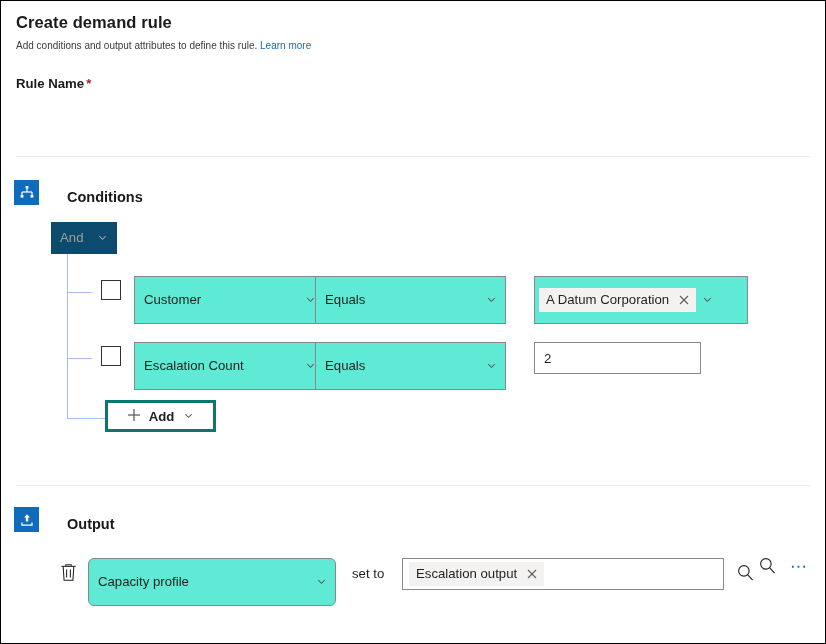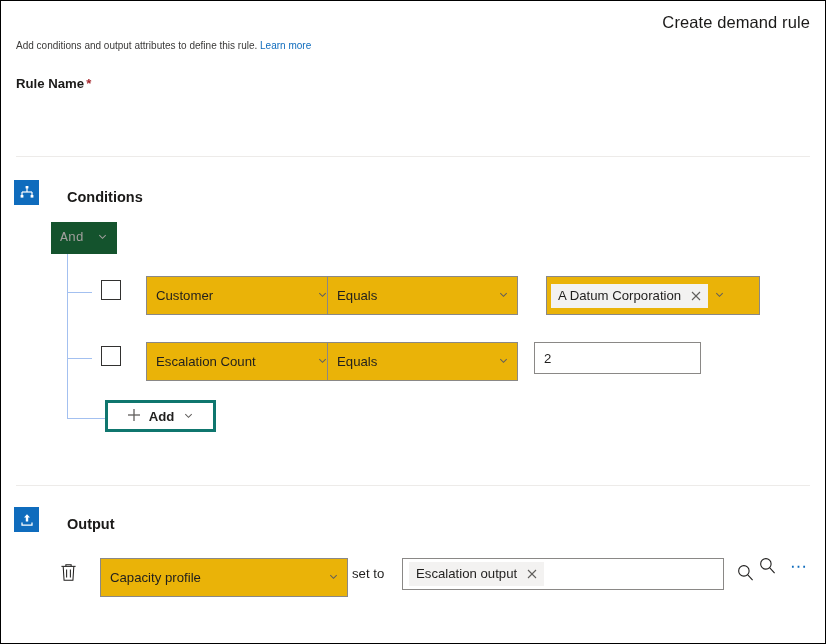--- a/index.html
+++ b/index.html
@@ -24,26 +24,25 @@
 
   
   .page-header {
     position: absolute;
     left: 15px;
     top: 11px;
     right: 15px;
   }
   .page-title {
     font-size: 16.5px;
-    font-weight: normal;
+    font-weight: bold;
     color: #1b1a19;
     letter-spacing: 0.1px;
     line-height: 20px;
     margin: 0;
-    text-align: right;
   }
   .page-subtitle {
     font-size: 10px;
     color: #3b3a39;
     line-height: 18px;
     margin: 5px 0 0 0;
     white-space: nowrap;
   }
   .learn-more-link {
     color: #0f6cbd;
@@ -131,28 +130,28 @@
     background: #a3c0f0;
   }
 
   
   .and-chip {
     position: absolute;
     left: 50px;
     top: 221px;
     width: 66px;
     height: 32px;
-    background: #14532d;
+    background: #0c4a6e;
     display: flex;
     align-items: center;
     padding: 0 9px;
     box-sizing: border-box;
     cursor: pointer;
     border: none;
-    font-family: Liberation Mono, monospace;
+    font-family: Liberation Sans, sans-serif;
   }
   .and-chip-label {
     font-size: 13.2px;
     color: #a19f9d;
     line-height: 32px;
   }
   .and-chip .chev { margin-left: auto; }
 
   
   .cond-row {
@@ -177,33 +176,32 @@
     cursor: pointer;
     appearance: none;
     -webkit-appearance: none;
     margin: 0;
     border-radius: 0;
   }
 
   
   .combo {
     position: absolute;
-    height: 39px;
+    height: 48px;
     box-sizing: border-box;
     border: 1px solid #8a8886;
-    background: #eab308;
+    background: #5eead4;
     display: flex;
     align-items: center;
     padding: 0 8px 0 9px;
     cursor: pointer;
     font-size: 13.2px;
     color: #201f1e;
     white-space: nowrap;
     overflow: hidden;
-    margin-left: 12px;
   }
   .combo .combo-text { line-height: 30px; flex: 1 1 auto; overflow: hidden; text-overflow: ellipsis; }
   .combo .chev { flex: 0 0 auto; margin-left: 6px; }
 
   .attr-combo  { left: 133px;  width: 191px; }
   .op-combo    { left: 314px;  width: 191px; }
   .val-combo   { left: 533px;  width: 214px; }
   .plain-input {
     position: absolute;
     left: 533px;
@@ -303,21 +301,21 @@
     width: 22px;
     height: 24px;
     display: flex;
     align-items: center;
     justify-content: center;
     cursor: pointer;
     background: none;
     border: none;
     padding: 0;
   }
-  .out-combo { left: 87px; top: 557px; width: 248px; }
+  .out-combo { left: 87px; top: 557px; width: 248px; border-radius: 6px; }
   .set-to-label {
     position: absolute;
     left: 351px;
     top: 557px;
     height: 32px;
     line-height: 32px;
     font-size: 13.2px;
     color: #201f1e;
   }
   .out-lookup {

